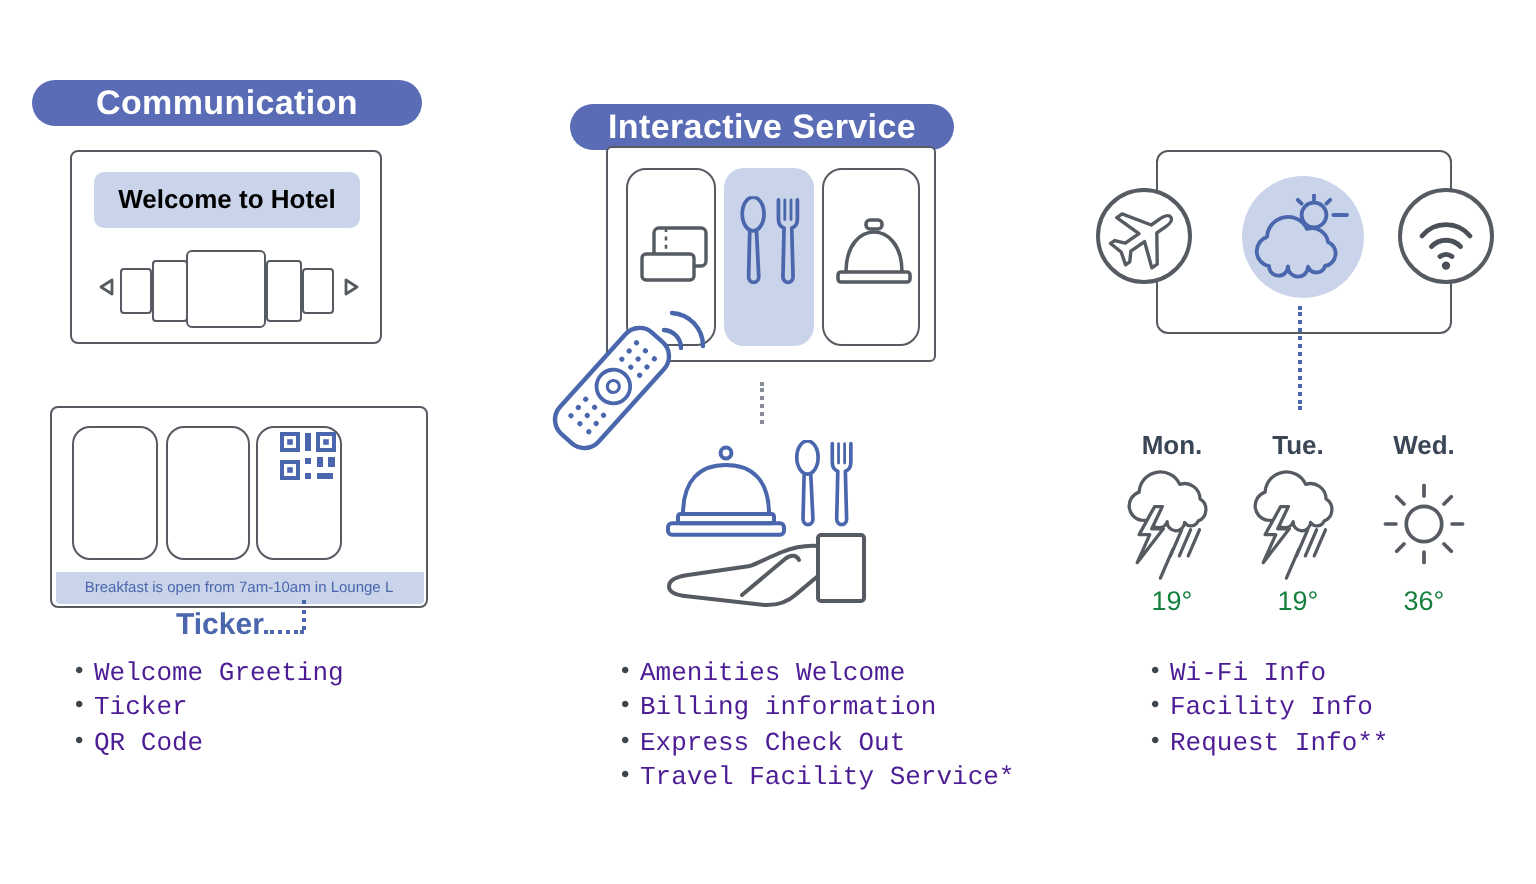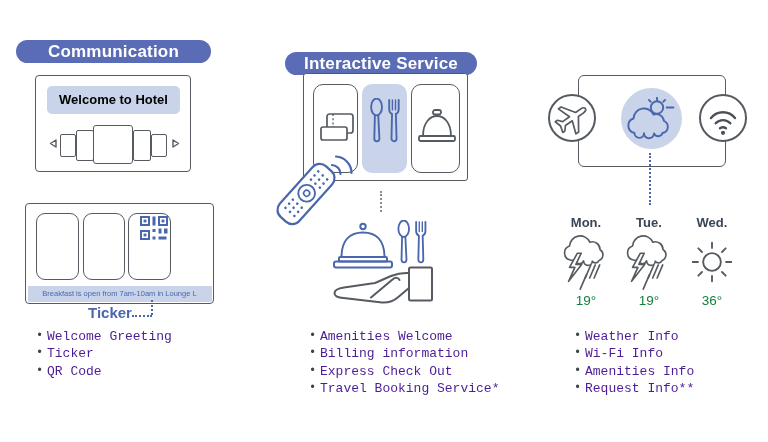--- a/index.html
+++ b/index.html
@@ -205,21 +205,21 @@
       <path d="M79 55 C72 54.5 66 56 61 58 C55 60.5 50 63 45 65 L14 69.5 C7 70.5 4.5 72.5 4.5 75.2 C4.5 78.3 8.5 79.6 13.5 80.1 L50 84.3 C58 85.2 63.5 83.2 68 79.2 L79 70" fill="#ffffff" stroke="#565b62" stroke-width="2" stroke-linejoin="round"></path>
       <path d="M41 79.5 L62.5 61.5 C65.5 59 68.5 59.5 69.5 62" fill="none" stroke="#565b62" stroke-width="2" stroke-linecap="round"></path>
       <rect x="79" y="49.5" width="23" height="33" rx="1.5" fill="#ffffff" stroke="#565b62" stroke-width="2"></rect>
     </g>
   </svg>
 
   <ul class="bullets" style="left:309px;top:328px;">
     <li>Amenities Welcome</li>
     <li>Billing information</li>
     <li>Express Check Out</li>
-    <li>Travel Booking Service*</li>
+    <li>Travel Facility Service*</li>
   </ul>
 
 
   <div class="bracket"></div>
 
   <div class="circle outlined" style="left:548px;top:94px;width:48px;height:48px;">
     <svg width="38" height="38" viewBox="0 0 36 36">
       <g transform="rotate(55 18 18)">
         <path d="M18 2.5 C19.5 2.5 20.3 4.5 20.3 7 V12.2 L32.5 20.5 V23.6 L20.3 19.3 V27.2 L24.2 30.6 V33 L18 31.2 L11.8 33 V30.6 L15.7 27.2 V19.3 L3.5 23.6 V20.5 L15.7 12.2 V7 C15.7 4.5 16.5 2.5 18 2.5 Z" fill="none" stroke="#565b62" stroke-width="1.6" stroke-linejoin="round"></path>
       </g>
@@ -297,19 +297,18 @@
             <path d="M37.1 10.9 L33.6 14.4"></path>
             <path d="M14.4 33.6 L10.9 37.1"></path>
           </g>
         </svg>
       </div>
       <div class="wtemp">36°</div>
     </div>
   </div>
 
   <ul class="bullets" style="left:574px;top:328px;">
-    <li>Weather Info</li>
     <li>Wi-Fi Info</li>
-    <li>Amenities Info</li>
+    <li>Facility Info</li>
     <li>Request Info**</li>
   </ul>
 
 </div>
 
 </body></html>

